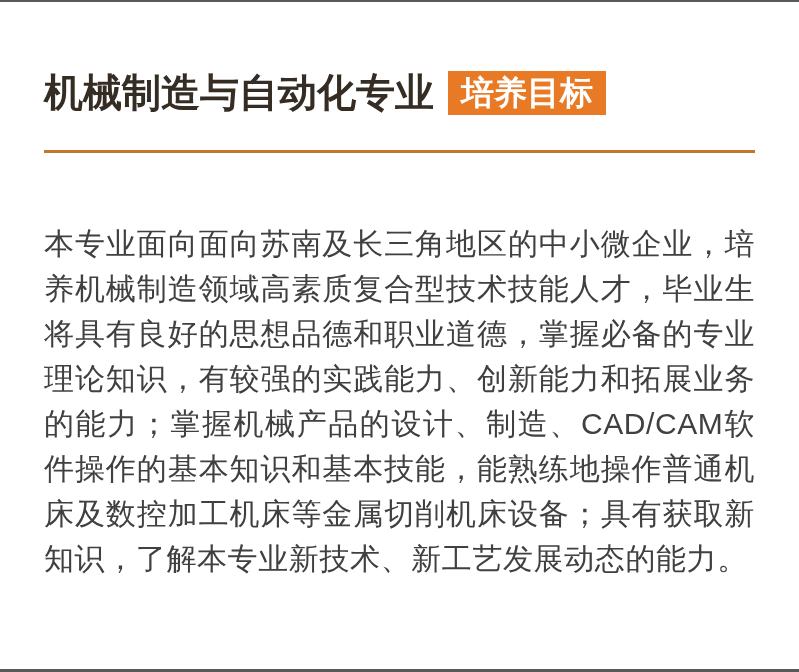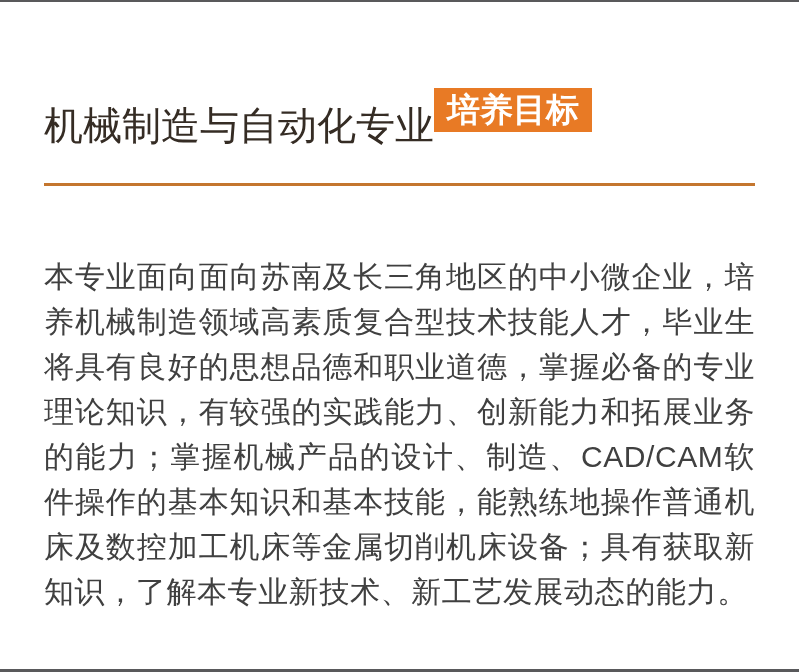--- a/index.html
+++ b/index.html
@@ -28,30 +28,29 @@
     top: 0;
     width: 711px;
   }
   .title-row {
     margin-top: 70px;
     display: flex;
     align-items: center;
   }
   .page-title {
     font-size: 39px;
-    font-weight: 400;
+    font-weight: 700;
     color: #352c24;
     letter-spacing: 0px;
     line-height: 1.2;
     white-space: nowrap;
-    margin-top: 33px;
   }
   .badge {
     display: inline-block;
-    margin-left: 0;
+    margin-left: 14px;
     background: #e87a25;
     color: #ffffff;
     font-size: 33px;
     font-weight: 700;
     line-height: 1;
     padding: 5px 13px 6px 13px;
     white-space: nowrap;
   }
   .divider {
     margin-top: 33px;

